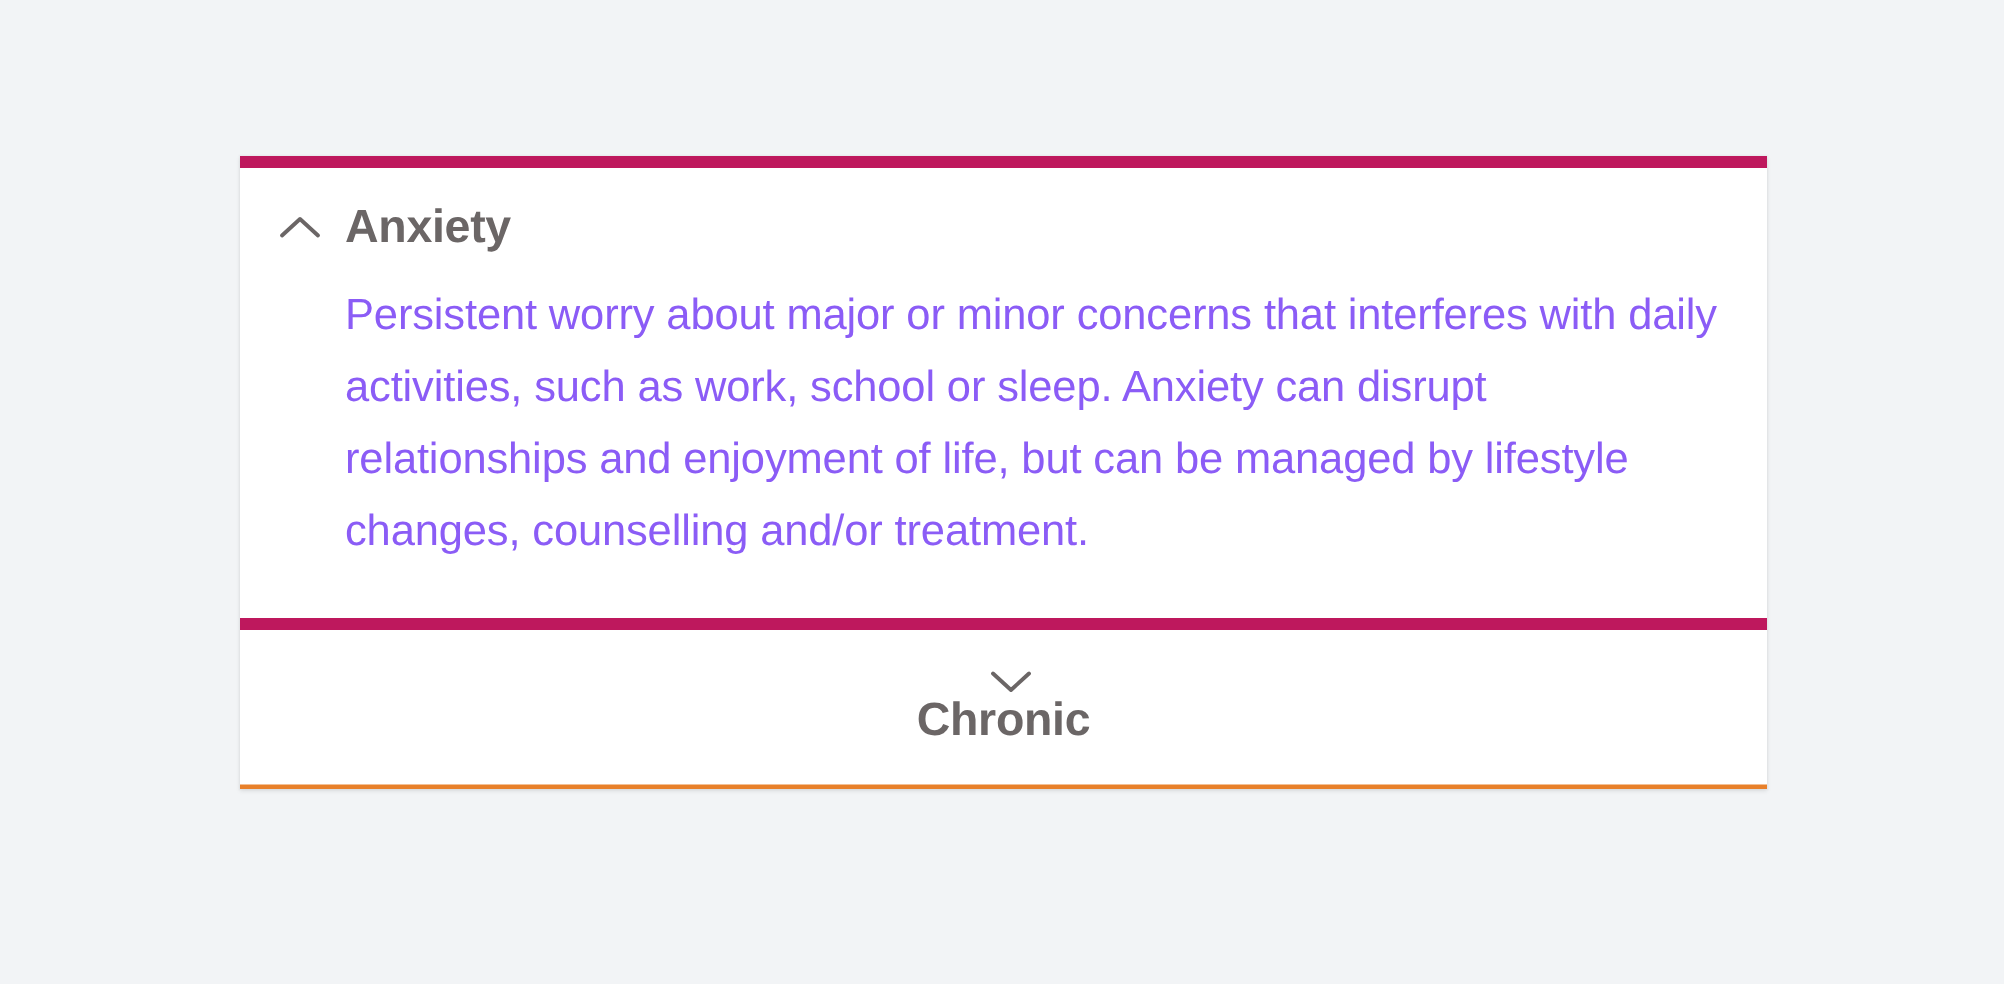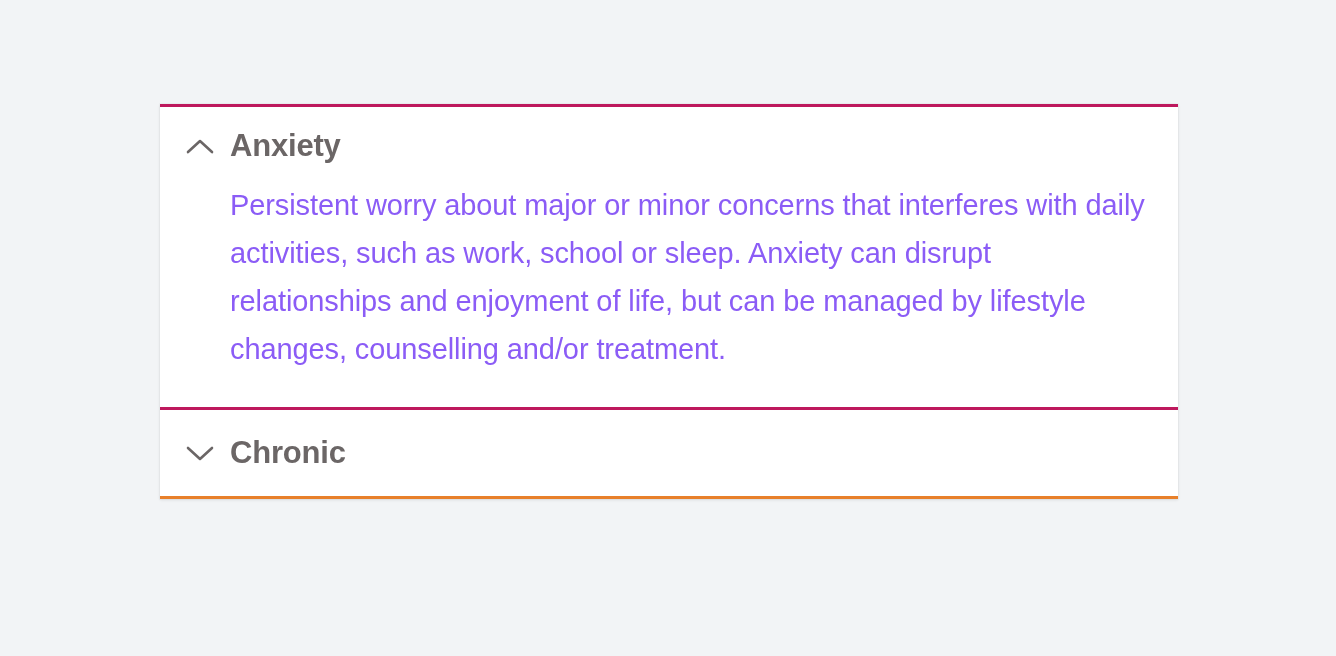--- a/index.html
+++ b/index.html
@@ -27,21 +27,21 @@
     top: 104px;
     width: 1018px;
     background: #ffffff;
     box-shadow: 0 1px 3px rgba(0,0,0,0.10), 0 0 0 1px rgba(0,0,0,0.02);
     box-sizing: border-box;
   }
 
   .panel {
     position: relative;
     background: #ffffff;
-    border-top: 3px solid #be185d;
+    border-top: 8px solid #be185d;
   }
   .panel:last-child {
     border-bottom: 3px solid #e8802a;
   }
 
   .panel-header {
     display: flex;
     align-items: center;
     padding: 22px 0 18px 0;
     cursor: pointer;
@@ -77,20 +77,21 @@
     font-size: 29px;
     line-height: 48px;
     color: #8b5cf6;
     font-weight: 300;
     letter-spacing: -0.1px;
     max-width: 930px;
   }
 
   .panel.collapsed .panel-header {
     padding: 26px 0 26px 0;
+    flex-direction: column;
   }
 </style>
 </head>
 <body>
 
 <div class="page">
 
   <div class="accordion">
 
     <section class="panel">

